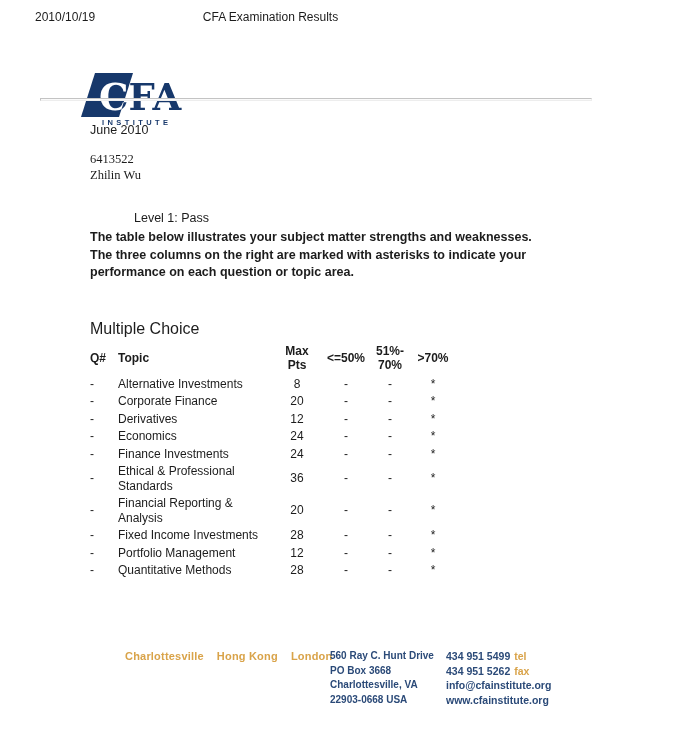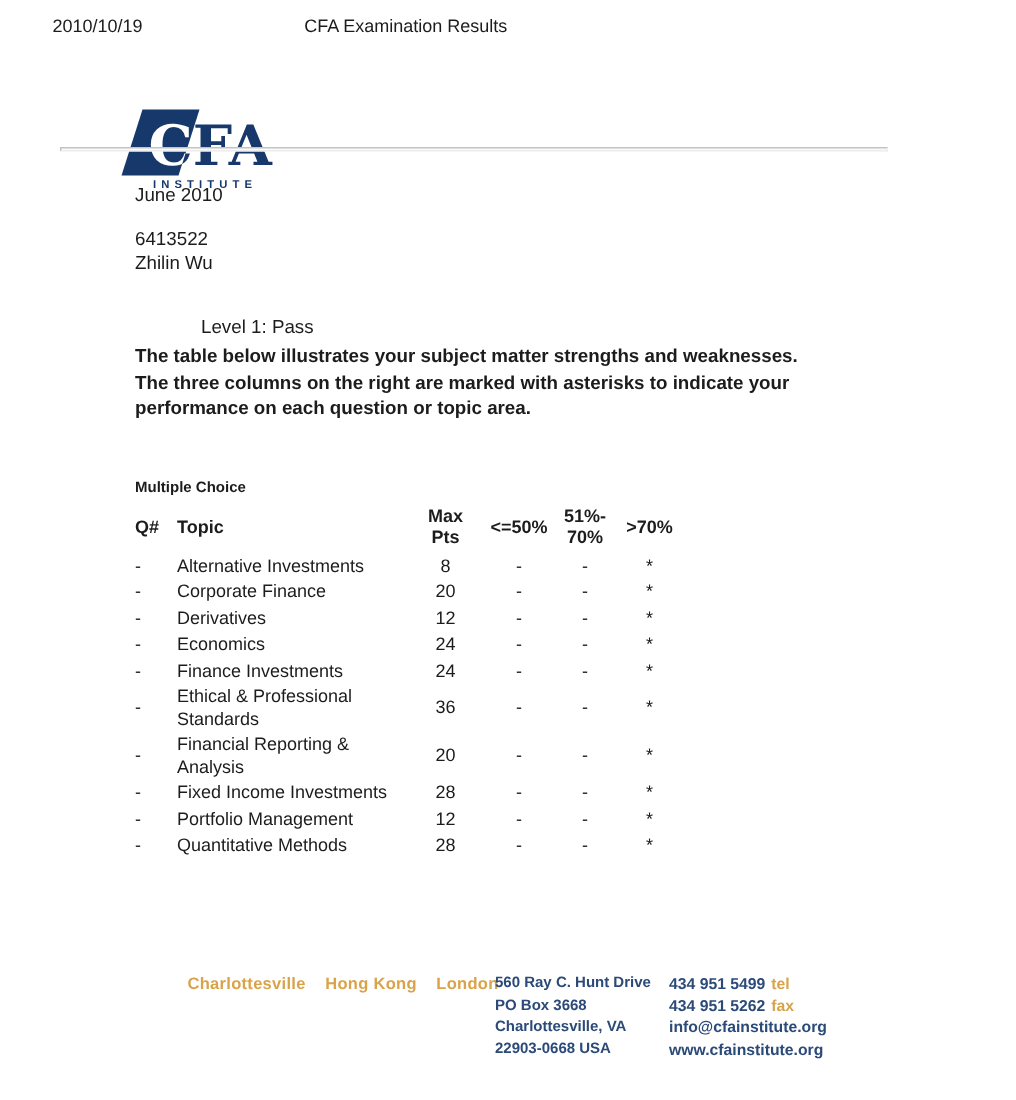--- a/index.html
+++ b/index.html
@@ -21,30 +21,30 @@
   
   .rule {
     position:absolute; top:98px; left:40px; width:552px; height:3px;
     background:#fafafa; border:1px solid #c3c3c3;
     border-bottom-color:#ededed; border-right-color:#ededed;
   }
 
   
   .letter { position:absolute; left:90px; top:0; width:480px; font-size:12.5px; line-height:16px; }
   .exam-date   { position:absolute; top:122px; left:0; }
-  .candidate   { position:absolute; top:151px; left:0; }
+  .candidate   { position:absolute; top:151px; left:0;font-family:Liberation Serif, serif; }
   .result-line { position:absolute; top:210px; left:0; font-weight:normal;padding-left:44px; }
   .intro {
     position:absolute; top:229px; left:0; width:468px;
     line-height:17.5px; white-space:pre-wrap;font-weight:bold;
   }
 
   
   .mc-section { position:absolute; left:90px; top:320px; width:370px; }
-  .mc-title { font-weight:bold; font-size:10px; margin-bottom:4px; }
+  .mc-title { font-weight:normal; font-size:16px; margin-bottom:4px; }
   table.mc { border-collapse:collapse; table-layout:fixed; width:364px; font-size:12px; }
   table.mc th {
     font-weight:bold; vertical-align:middle; padding:2px 0 3px 0;
     white-space:pre-line; line-height:14px;
   }
   table.mc td { vertical-align:middle; padding:1.5px 0; line-height:14.5px; }
   .left  { text-align:left; }
   .center{ text-align:center; }
   col.c-q { width:28px; } col.c-topic { width:152px; } col.c-max { width:54px; }
   col.c-50 { width:44px; } col.c-mid { width:44px; } col.c-70 { width:42px; }

